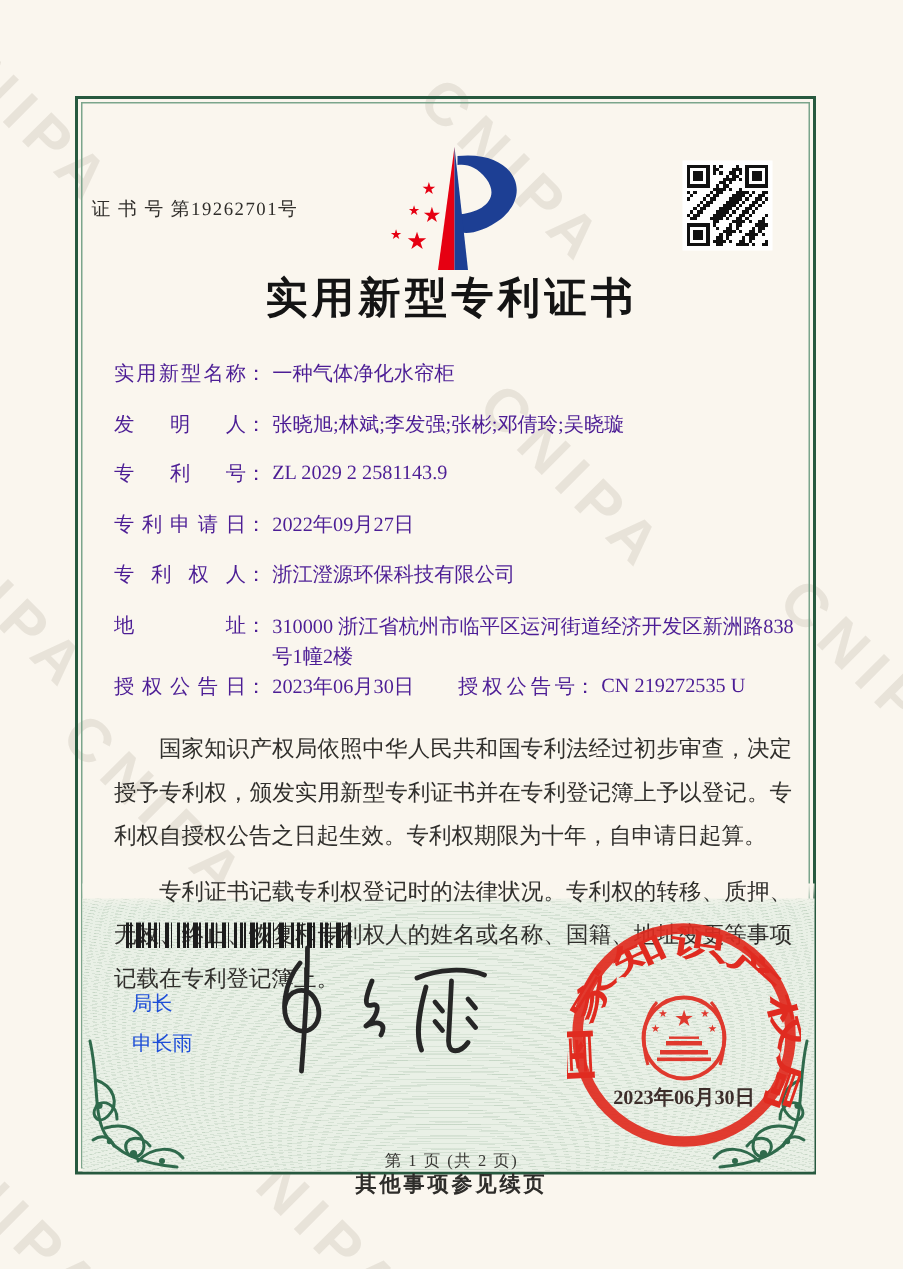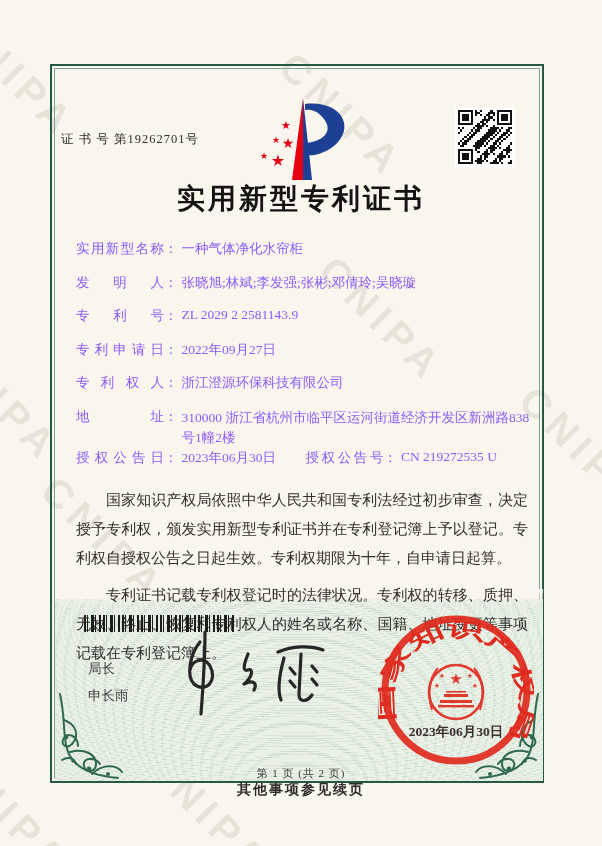--- a/index.html
+++ b/index.html
@@ -48,21 +48,21 @@
   .qr {
     position:absolute; left:455px; top:107px; width:60px; height:60px;
     background:#ffffff; padding:3px; z-index:3;
   }
   .title {
     position:absolute; left:0; top:180px; width:100%; text-align:center;
     font-size:28px; font-weight:bold; letter-spacing:3px; color:#141414; z-index:3;
   }
   
   .fields { position:absolute; left:76px; top:240px; width:465px; z-index:3;
-    font-size:13.5px; color:#8b5cf6; }
+    font-size:13.5px; color:#4c1d95; }
   .field-row { margin-bottom:15.5px; white-space:nowrap; }
   .flabel { display:inline-block; width:88px; text-align:justify; text-align-last:justify; vertical-align:top; }
   .fcolon { display:inline-block; margin-right:4px; vertical-align:top; }
   .fvalue { display:inline-block; vertical-align:top; }
   .fvalue.wrap { white-space:normal; width:350px; line-height:1.55; }
   .pair2 { margin-left:26px; }
   
   .paras { position:absolute; left:76px; top:486px; width:452px; z-index:3; }
   .paras p {
     font-size:15px; font-weight:400; line-height:1.92; color:#302f2c;
@@ -73,21 +73,21 @@
     position:absolute; left:84px; top:615px; width:152px; height:17px; z-index:3;
     background:repeating-linear-gradient(90deg,
       #1d1d1d 0 2px, transparent 2px 3px,
       #1d1d1d 3px 4px, transparent 4px 7px,
       #1d1d1d 7px 10px, transparent 10px 11px,
       #1d1d1d 11px 12px, transparent 12px 15px,
       #1d1d1d 15px 17px, transparent 17px 19px);
   }
   .signer {
     position:absolute; left:88px; top:660px; z-index:3;
-    font-family:"Liberation Sans", sans-serif; font-size:13.5px; color:#404040;
+    font-family:"Liberation Sans", sans-serif; font-size:13.5px; color:#1d4ed8;
   }
   .signer div { margin-bottom:9px; }
   .signature { position:absolute; left:160px; top:626px; z-index:3; }
   .seal { position:absolute; left:378px; top:612px; z-index:4; }
   .page-footer {
     position:absolute; left:0; top:766px; width:100%; text-align:center; z-index:3;
     font-size:11px; letter-spacing:1px; color:#3a3935;
   }
   .continuation {
     position:absolute; left:0; top:781px; width:100%; text-align:center; z-index:3;

